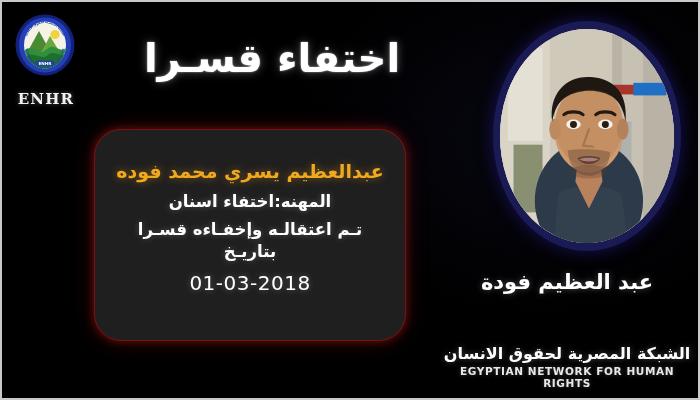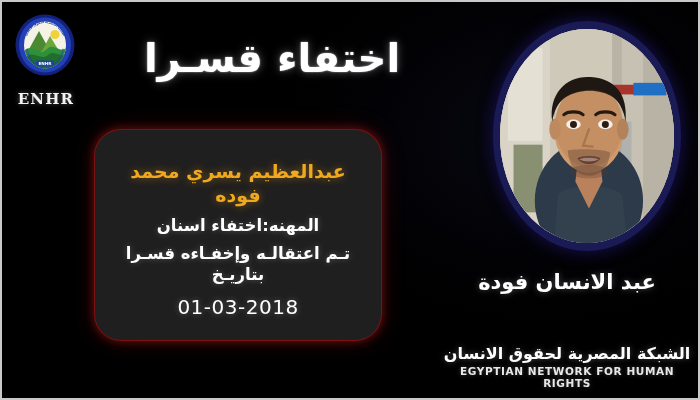--- a/index.html
+++ b/index.html
@@ -53,21 +53,21 @@
     font-weight:700;
     line-height:1.12;
     letter-spacing:0px;
     text-shadow:0 0 10px rgba(255,255,255,.35), 0 0 2px rgba(255,255,255,.6);
   }
 
   
   .info-card{
     position:absolute;
     left:93px;top:128px;
-    width:286px;height:210px;
+    width:310px;height:210px;
     background:#201f1f;
     border-radius:26px;
     box-sizing:border-box;
     padding:14px 16px 10px;
     direction:rtl;
     text-align:center;
     box-shadow:
       0 0 0 1px rgba(130,20,20,.85),
       0 0 9px 2px rgba(150,22,22,.55),
       0 0 20px 4px rgba(120,15,15,.30);
@@ -231,19 +231,19 @@
         <path d="M66 89 C70 85, 82 85, 86 89" stroke="#241a12" stroke-width="3.2" fill="none" stroke-linecap="round"></path>
         <path d="M99 89 C103 85, 115 85, 119 89" stroke="#241a12" stroke-width="3.2" fill="none" stroke-linecap="round"></path>
         <path d="M92 104 L86 121 L96 122" stroke="#a8754c" stroke-width="2.4" fill="none" stroke-linecap="round"></path>
         <path d="M80 134 C86 131, 98 131, 104 134 C99 142, 85 142, 80 134 Z" fill="#7e4238"></path>
         <path d="M82 135 C88 133, 96 133, 102 135 C97 138, 87 138, 82 135 Z" fill="#d8c8bc" opacity=".8"></path>
         <path d="M70 126 C78 124, 106 124, 114 128 C112 146, 102 152, 92 152 C80 152, 72 144, 70 126 Z" fill="#4a3227" opacity=".33"></path>
         <ellipse cx="92" cy="148" rx="20" ry="7" fill="#5a3a2a" opacity=".28"></ellipse>
       </svg>
     </div>
   </div>
-  <div class="portrait-name">عبد الانسان فودة</div>
+  <div class="portrait-name">عبد العظيم فودة</div>
 
   <div class="brand">
     <div class="brand-ar">الشبكة المصرية لحقوق الانسان</div>
     <div class="brand-en">EGYPTIAN NETWORK FOR HUMAN RIGHTS</div>
   </div>
 </div>
 
 </body></html>

